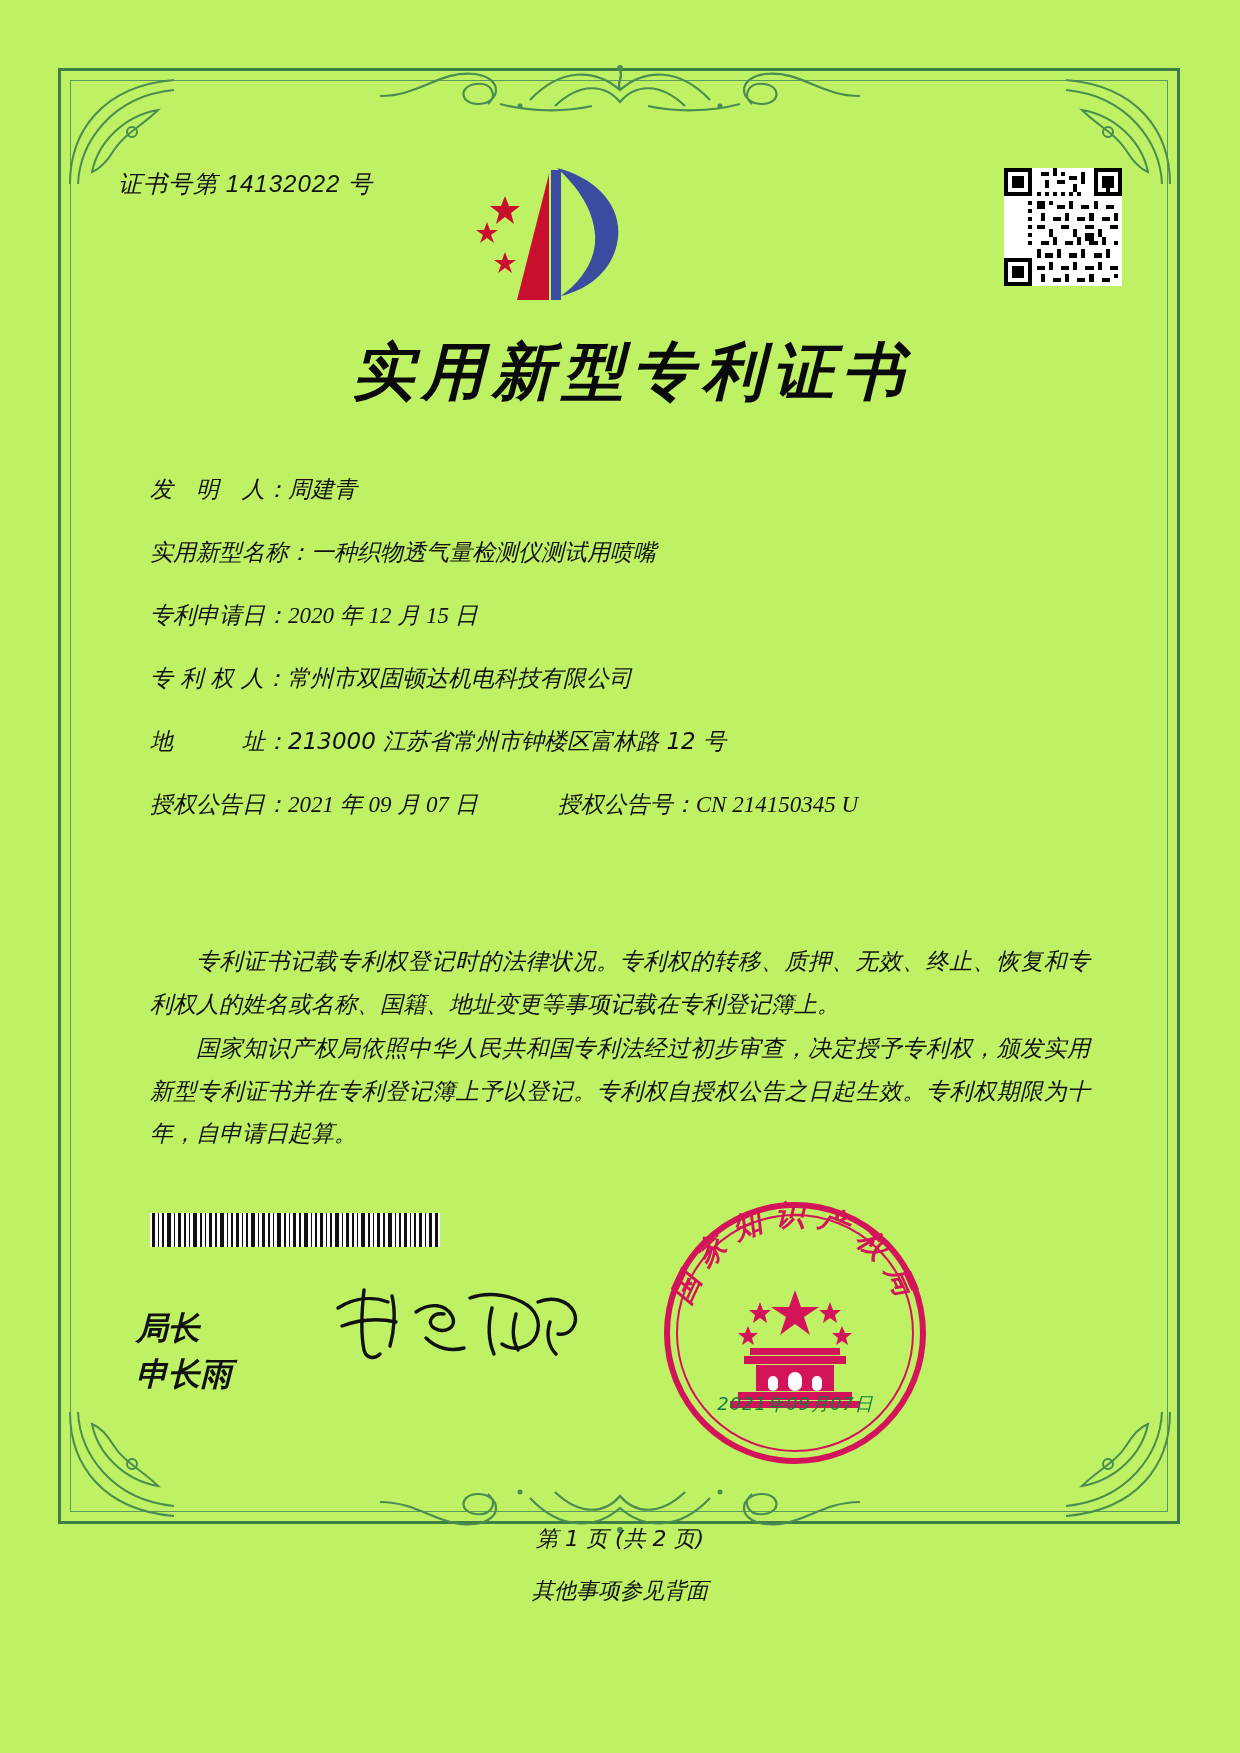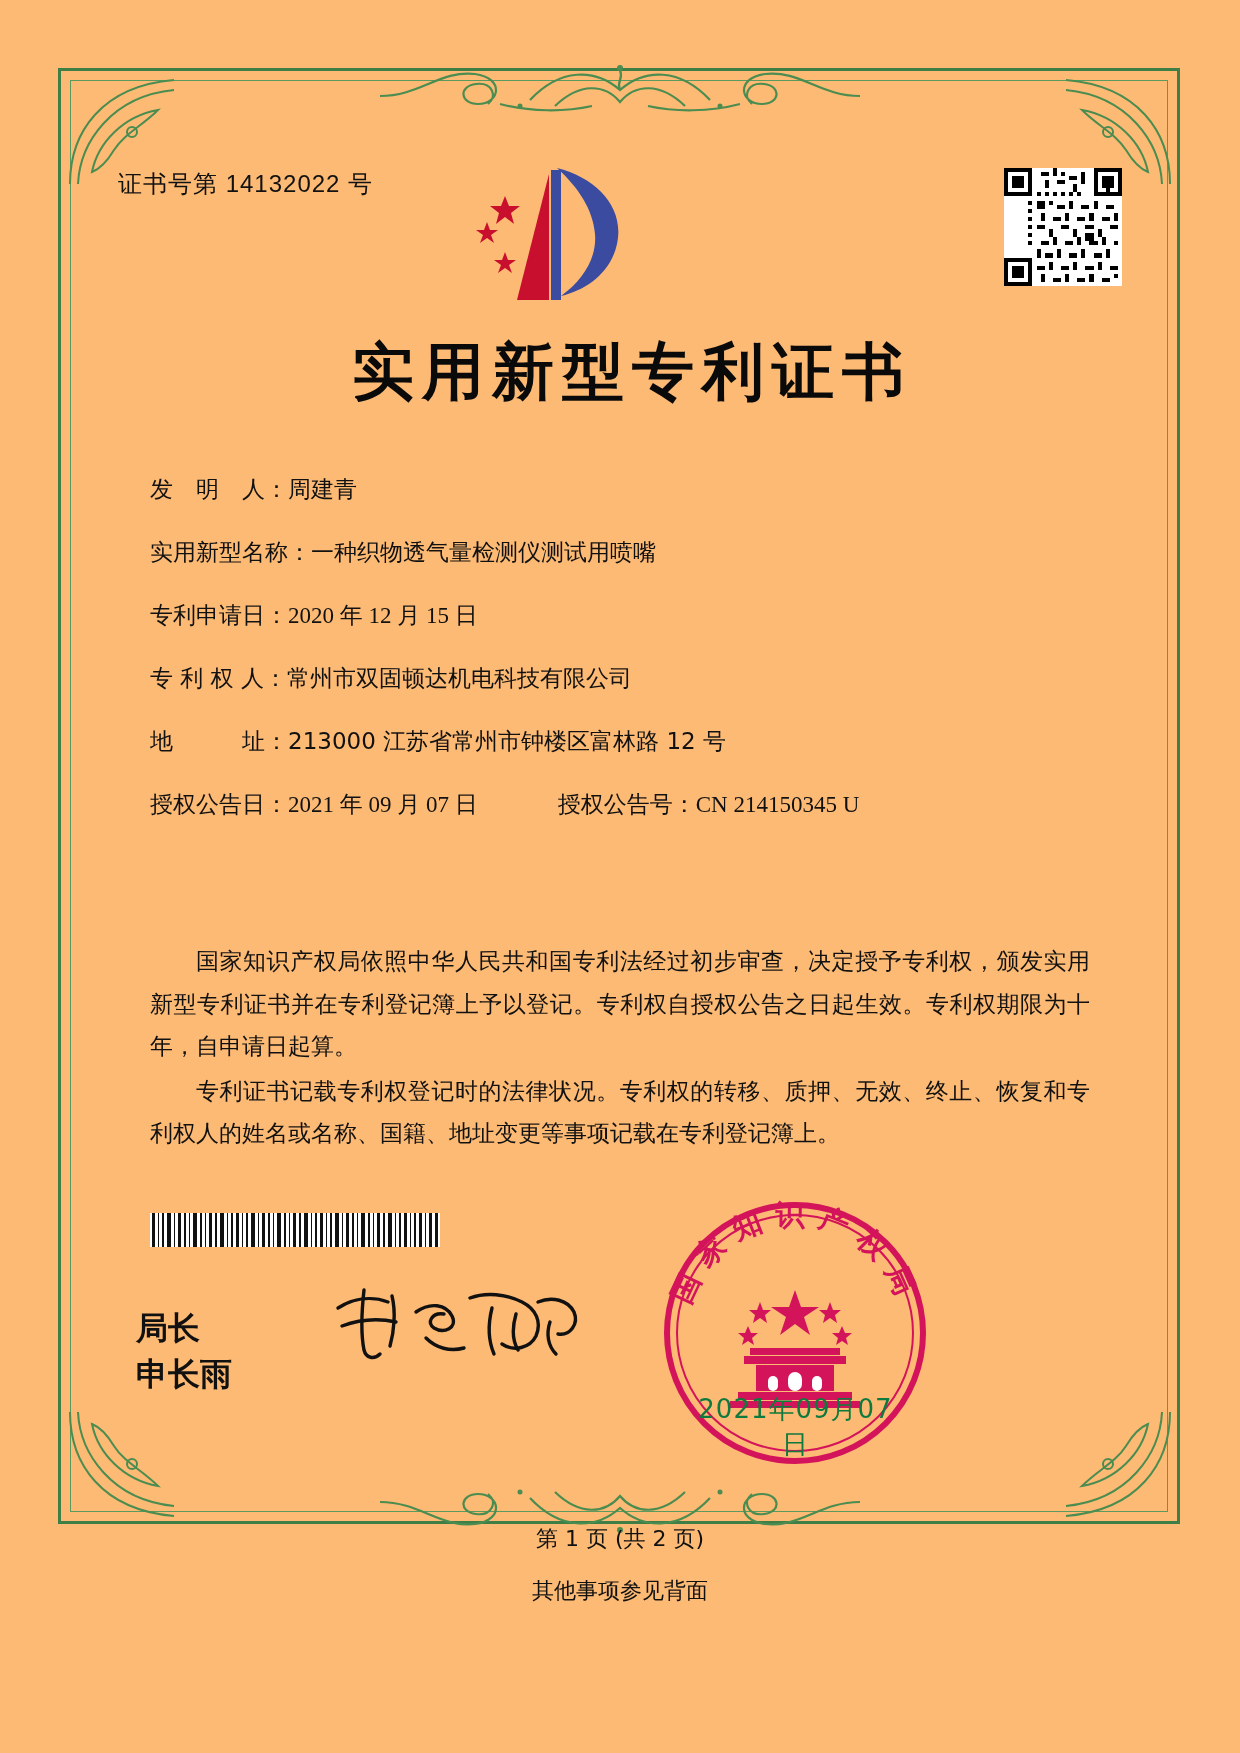--- a/index.html
+++ b/index.html
@@ -13,21 +13,22 @@
     font-family: "Liberation Serif", "DejaVu Serif", serif;
     color: #111;
     position: relative;
     overflow: hidden;
   }
 
   
   .page {
     position: absolute;
     inset: 0;
-    background: #fdba74;
+    background: #bef264;
+    font-style: italic;
   }
   .border-outer {
     position: absolute;
     left: 58px;
     top: 68px;
     width: 1122px;
     height: 1456px;
     border: 3px solid #3f7f45;
     box-sizing: border-box;
   }
@@ -175,21 +176,21 @@
     width: 270px;
     height: 270px;
   }
   .seal svg { display: block; }
   .seal-date {
     position: absolute;
     left: 688px;
     top: 1392px;
     width: 215px;
     text-align: center;
-    font-size: 26px;
+    font-size: 18px;
     font-family: "DejaVu Sans", "Liberation Sans", sans-serif;
     color: #0f7a3d;
     letter-spacing: 1px;
   }
 
   
   .page-no {
     position: absolute;
     left: 0;
     right: 0;
@@ -441,22 +442,22 @@
     <div class="frow">
       <span class="flabel">授权公告日：</span>
       <span class="fvalue">2021 年 09 月 07 日</span>
       <span class="flabel second-label">授权公告号：</span>
       <span class="fvalue">CN 214150345 U</span>
     </div>
 
   </div>
 
   <div class="paras">
+    <p>专利证书记载专利权登记时的法律状况。专利权的转移、质押、无效、终止、恢复和专利权人的姓名或名称、国籍、地址变更等事项记载在专利登记簿上。</p>
     <p>国家知识产权局依照中华人民共和国专利法经过初步审查，决定授予专利权，颁发实用新型专利证书并在专利登记簿上予以登记。专利权自授权公告之日起生效。专利权期限为十年，自申请日起算。</p>
-    <p>专利证书记载专利权登记时的法律状况。专利权的转移、质押、无效、终止、恢复和专利权人的姓名或名称、国籍、地址变更等事项记载在专利登记簿上。</p>
   </div>
 
   <div class="barcode">
     <svg width="290" height="34" viewBox="0 0 290 34" shape-rendering="crispEdges">
       <rect width="290" height="34" fill="#ffffff"></rect>
       <g fill="#111111">
         <rect x="2" y="0" width="3" height="34"></rect>
           <rect x="8" y="0" width="1" height="34"></rect>
         <rect x="12" y="0" width="2" height="34"></rect>
           <rect x="17" y="0" width="4" height="34"></rect>

